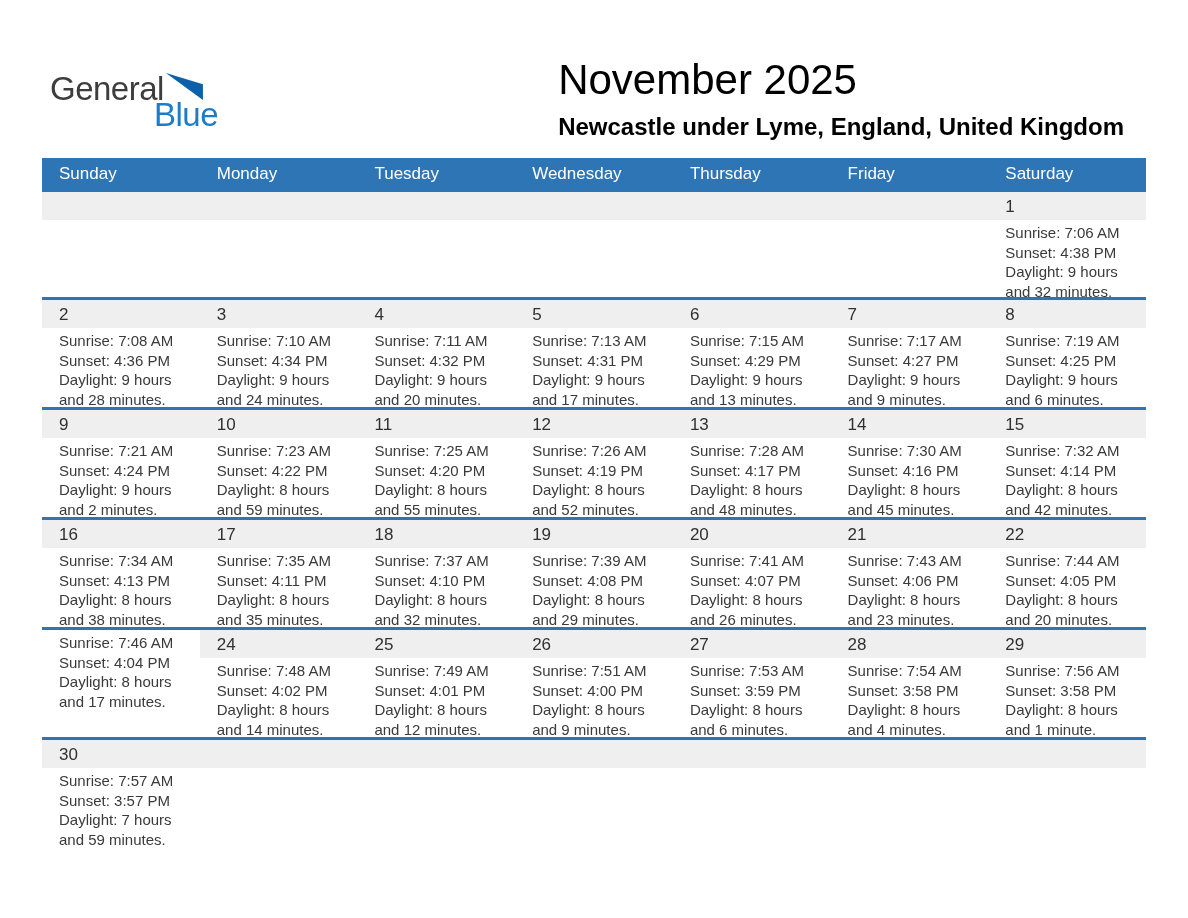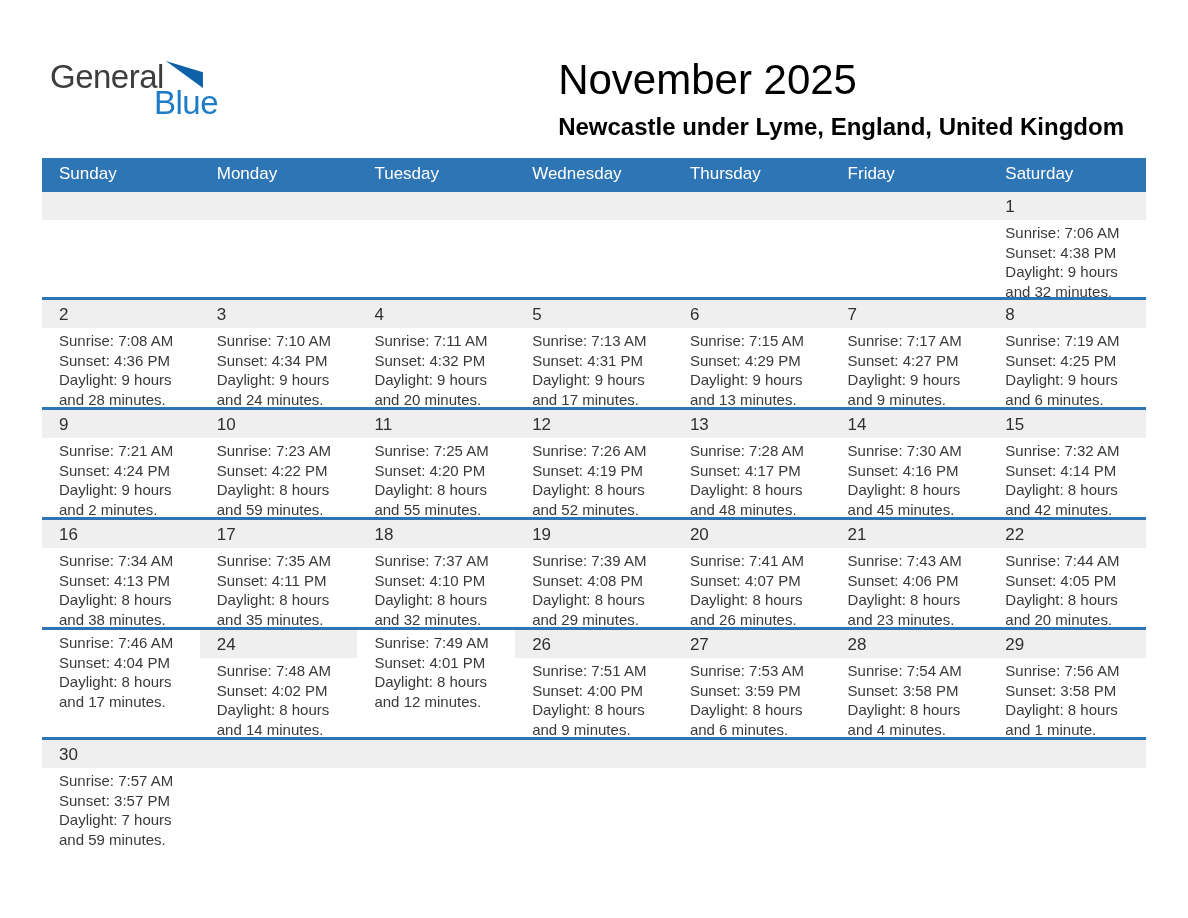--- a/index.html
+++ b/index.html
@@ -8,21 +8,21 @@
     width:1188px; height:918px;
     background:#ffffff;
     font-family:"Liberation Sans", sans-serif;
     color:#3a3a3a;
     overflow:hidden;
   }
   .page { position:relative; width:1188px; height:918px; }
 
   
   .masthead { position:relative; height:158px; }
-  .logo { position:absolute; left:50px; top:60px; line-height:1; }
+  .logo { position:absolute; left:50px; top:72px; line-height:1; }
   .logo-row1 { display:flex; align-items:flex-start; font-size:33px; color:#3d3d3d; letter-spacing:-0.5px; }
   .logo-triangle {
     width:37px; height:27px; margin-left:2px; margin-top:1px;
     background:#0e61a9;
     clip-path:polygon(0 0, 100% 42%, 100% 100%);
   }
   .logo-row2 { font-size:33px; color:#1e7cc7; margin-left:104px; margin-top:-7px; letter-spacing:-0.5px; }
 
   .titles { position:absolute; right:64px; top:58px; text-align:left; }
   .main-title { font-size:42px; font-weight:400; color:#000; line-height:1.05; }
@@ -311,20 +311,21 @@
           <div class="cell">
             <div class="daynum">24</div>
             <div class="details">
               <div>Sunrise: 7:48 AM</div>
               <div>Sunset: 4:02 PM</div>
               <div>Daylight: 8 hours</div>
               <div>and 14 minutes.</div>
             </div>
           </div>
           <div class="cell">
+            <div class="daynum">25</div>
             <div class="details">
               <div>Sunrise: 7:49 AM</div>
               <div>Sunset: 4:01 PM</div>
               <div>Daylight: 8 hours</div>
               <div>and 12 minutes.</div>
             </div>
           </div>
           <div class="cell">
             <div class="daynum">26</div>
             <div class="details">

